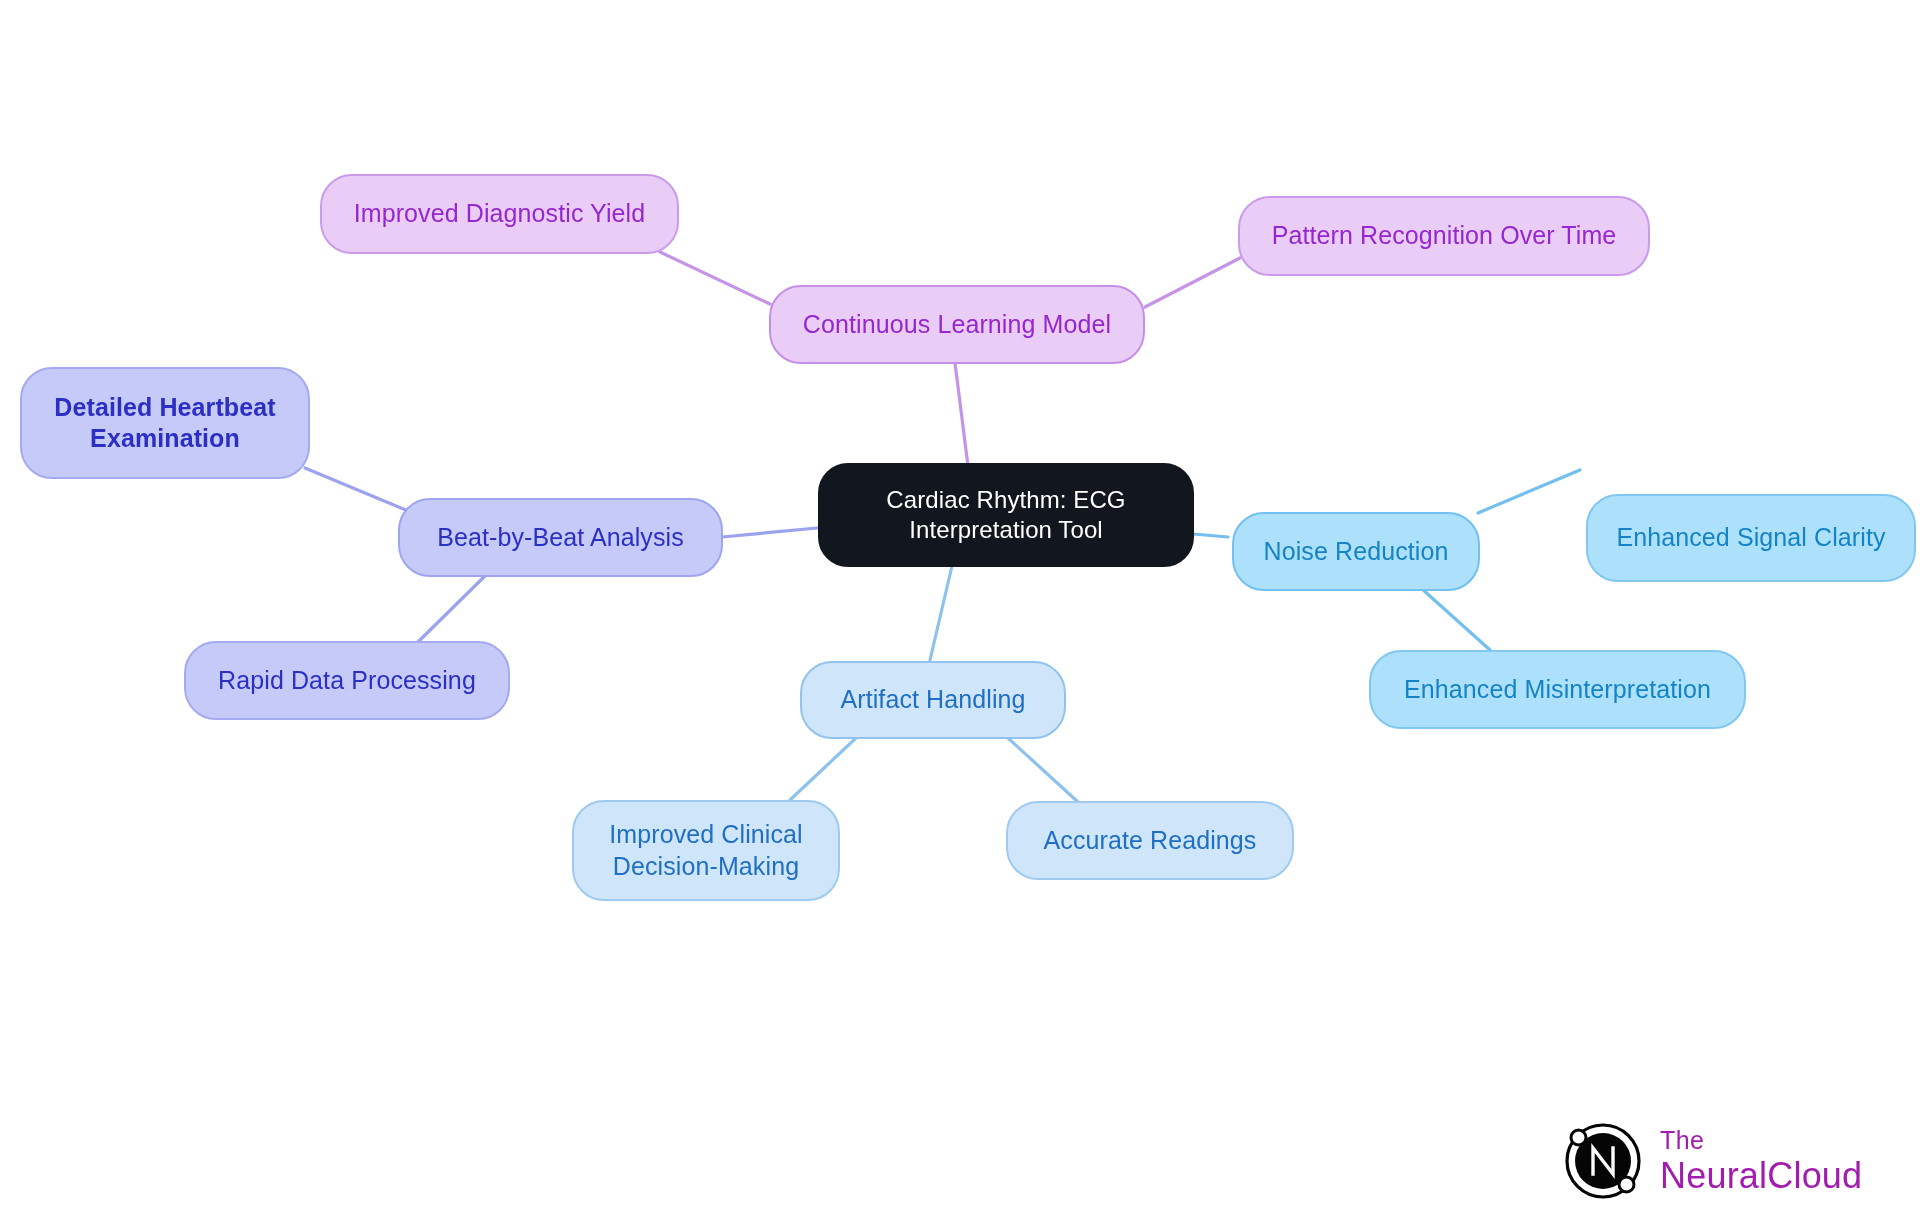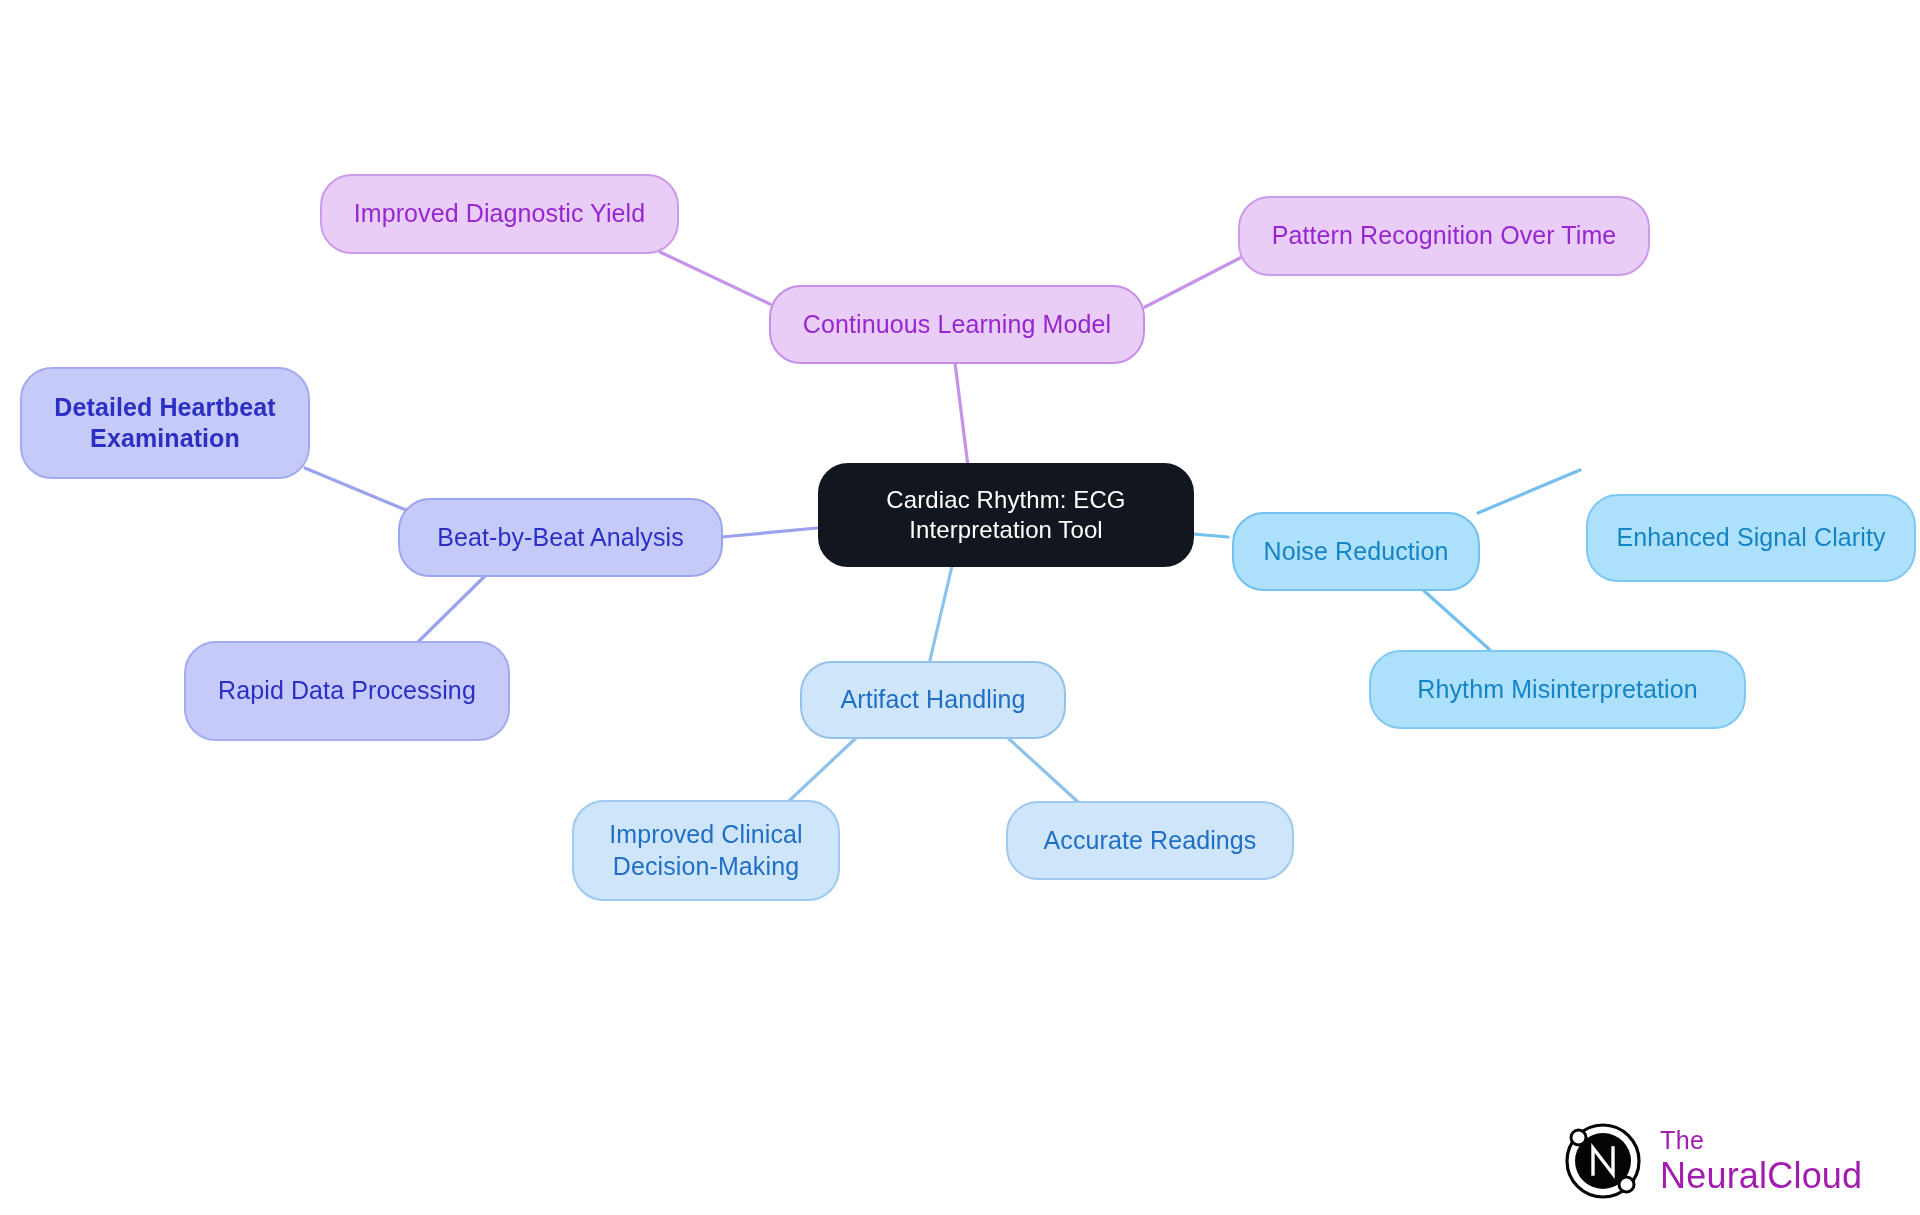--- a/index.html
+++ b/index.html
@@ -180,27 +180,27 @@
 
   <div class="node node-purple-branch" style="left:769px; top:285px; width:376px; height:79px;">Continuous Learning Model</div>
 
   <div class="node node-purple-leaf" style="left:1238px; top:196px; width:412px; height:80px;">Pattern Recognition Over Time</div>
 
   <div class="node node-indigo-branch" style="left:398px; top:498px; width:325px; height:79px;">Beat-by-Beat Analysis</div>
 
   <div class="node node-indigo-leaf" style="left:20px; top:367px; width:290px; height:112px;font-weight:bold;">Detailed Heartbeat
 Examination</div>
 
-  <div class="node node-indigo-leaf" style="left:184px; top:641px; width:326px; height:100px;">Rapid Data Processing</div>
+  <div class="node node-indigo-leaf" style="left:184px; top:641px; width:326px; height:79px;">Rapid Data Processing</div>
 
   <div class="node node-sky-branch" style="left:1232px; top:512px; width:248px; height:79px;">Noise Reduction</div>
 
   <div class="node node-sky-leaf" style="left:1586px; top:450px; width:330px; height:88px;margin-top:44px;">Enhanced Signal Clarity</div>
 
-  <div class="node node-sky-leaf" style="left:1369px; top:650px; width:377px; height:79px;">Rhythm Misinterpretation</div>
+  <div class="node node-sky-leaf" style="left:1369px; top:650px; width:377px; height:79px;">Enhanced Misinterpretation</div>
 
   <div class="node node-blue-branch" style="left:800px; top:661px; width:266px; height:78px;">Artifact Handling</div>
 
   <div class="node node-blue-leaf" style="left:572px; top:800px; width:268px; height:101px;">Improved Clinical
 Decision-Making</div>
 
   <div class="node node-blue-leaf" style="left:1006px; top:801px; width:288px; height:79px;">Accurate Readings</div>
 
   <div id="logo">
     <svg id="logo-mark" viewBox="0 0 78 78" xmlns="http://www.w3.org/2000/svg">

